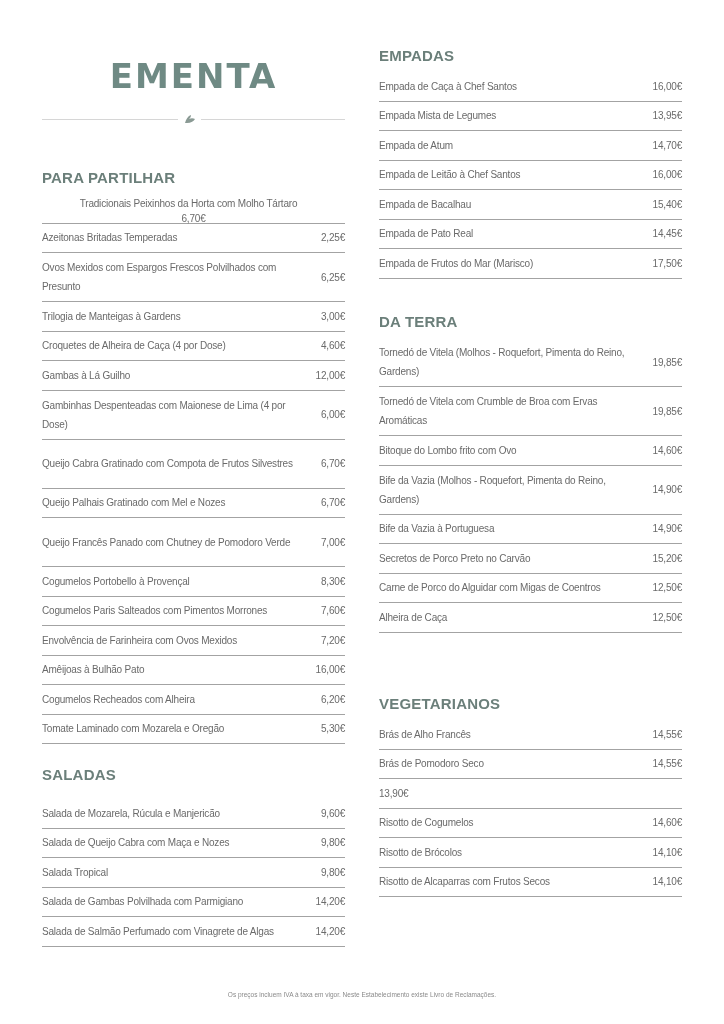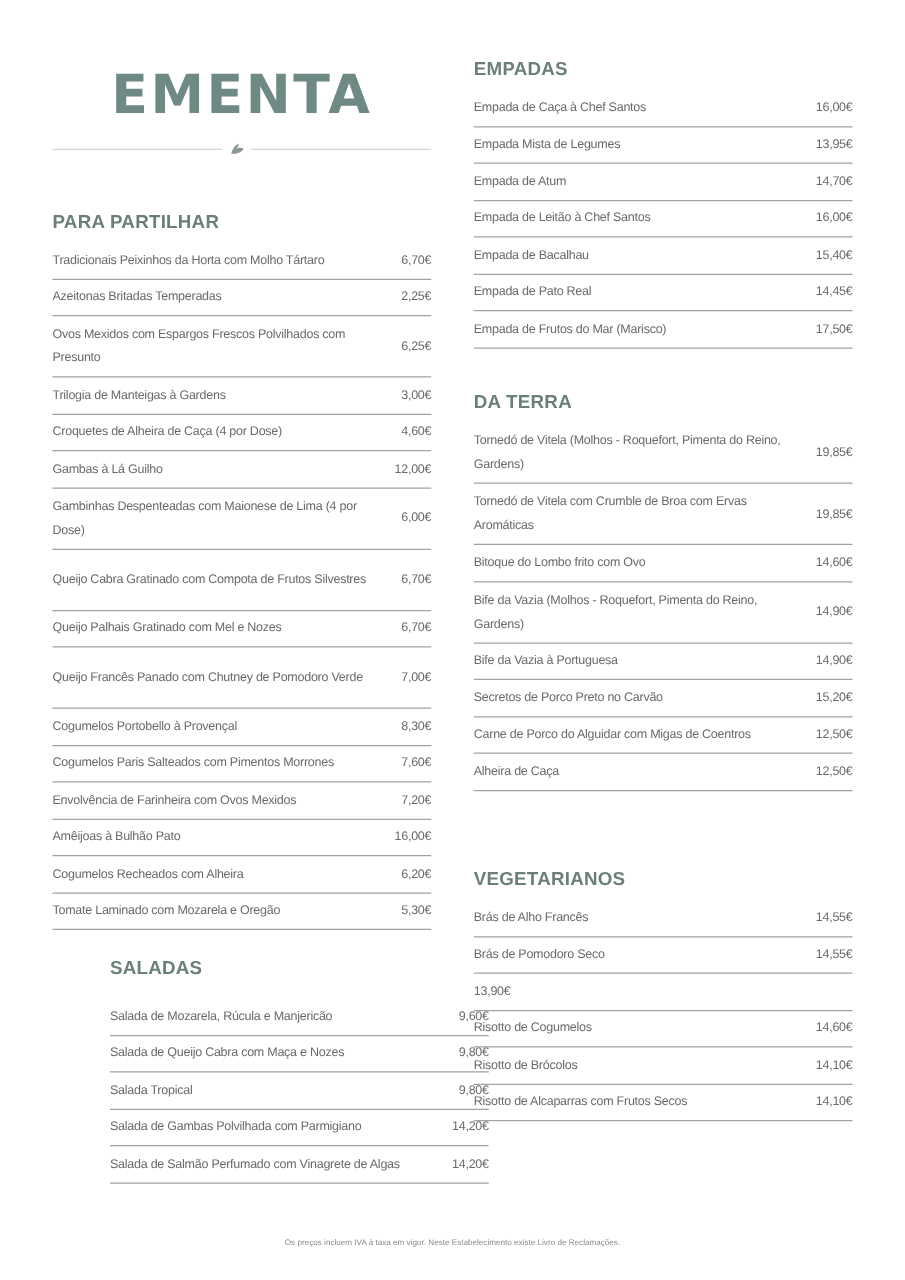--- a/index.html
+++ b/index.html
@@ -1,21 +1,21 @@
 <!DOCTYPE html>
 <html><head>
 <meta charset="utf-8">
 <style>
   * { box-sizing: border-box; margin: 0; padding: 0; }
   html, body { width: 724px; height: 1024px; background: #ffffff; overflow: hidden; }
   body { position: relative; font-family: "Liberation Sans", sans-serif; color: #555; }
   .title {
     position: absolute; left: 42px; width: 303px; top: 50px; height: 52px;
     text-align: center; font-family: "DejaVu Sans", sans-serif; font-weight: bold;
-    font-size: 43px; letter-spacing: 2px; color: #6f8a84; line-height: 52px;
+    font-size: 34px; letter-spacing: 2px; color: #6f8a84; line-height: 52px;
   }
   .separator { position: absolute; left: 42px; width: 303px; top: 112px; height: 14px; }
   .separator .line { position: absolute; top: 7px; height: 1px; background: #d6d6d6; }
   .separator .line.l { left: 0; width: 136px; }
   .separator .line.r { left: 159px; width: 144px; }
   .separator .leaf { position: absolute; left: 142px; top: 1px; width: 12px; height: 12px; }
   .section { position: absolute; width: 303px; }
   .section h2 {
     font-family: "Liberation Sans", sans-serif; font-weight: bold; font-size: 15px;
     color: #6b7f7a; letter-spacing: 0.2px; height: 24px; line-height: 20px;
@@ -43,21 +43,21 @@
 <div class="separator">
   <div class="line l"></div>
   <svg class="leaf" viewBox="0 0 12 12">
     <path d="M1 10 C2 6,4 3,7 2 C7 4,6 5,5 6 C7 5,9 5,11 6 C10 8,7 10,3 10 Z" fill="#8a9a94"></path>
   </svg>
   <div class="line r"></div>
 </div>
 
 <div class="section" style="left:42px; top:168px;">
   <h2>PARA PARTILHAR</h2>
-  <div class="row single" style="margin-top:2px;">
+  <div class="row single" style="margin-top:2px;flex-direction:column;">
       <span class="name">Tradicionais Peixinhos da Horta com Molho Tártaro</span>
       <span class="price">6,70€</span>
     </div>
   <div class="row single">
       <span class="name">Azeitonas Britadas Temperadas</span>
       <span class="price">2,25€</span>
     </div>
   <div class="row double">
       <span class="name">Ovos Mexidos com Espargos Frescos Polvilhados com Presunto</span>
       <span class="price">6,25€</span>
@@ -109,21 +109,21 @@
   <div class="row single">
       <span class="name">Cogumelos Recheados com Alheira</span>
       <span class="price">6,20€</span>
     </div>
   <div class="row single">
       <span class="name">Tomate Laminado com Mozarela e Oregão</span>
       <span class="price">5,30€</span>
     </div>
 </div>
 
-<div class="section" style="left:42px; top:765px;margin-left:46px;">
+<div class="section" style="left:42px; top:765px;">
   <h2>SALADAS</h2>
   <div class="row single" style="margin-top:10px;">
       <span class="name">Salada de Mozarela, Rúcula e Manjericão</span>
       <span class="price">9,60€</span>
     </div>
   <div class="row single">
       <span class="name">Salada de Queijo Cabra com Maça e Nozes</span>
       <span class="price">9,80€</span>
     </div>
   <div class="row single">

